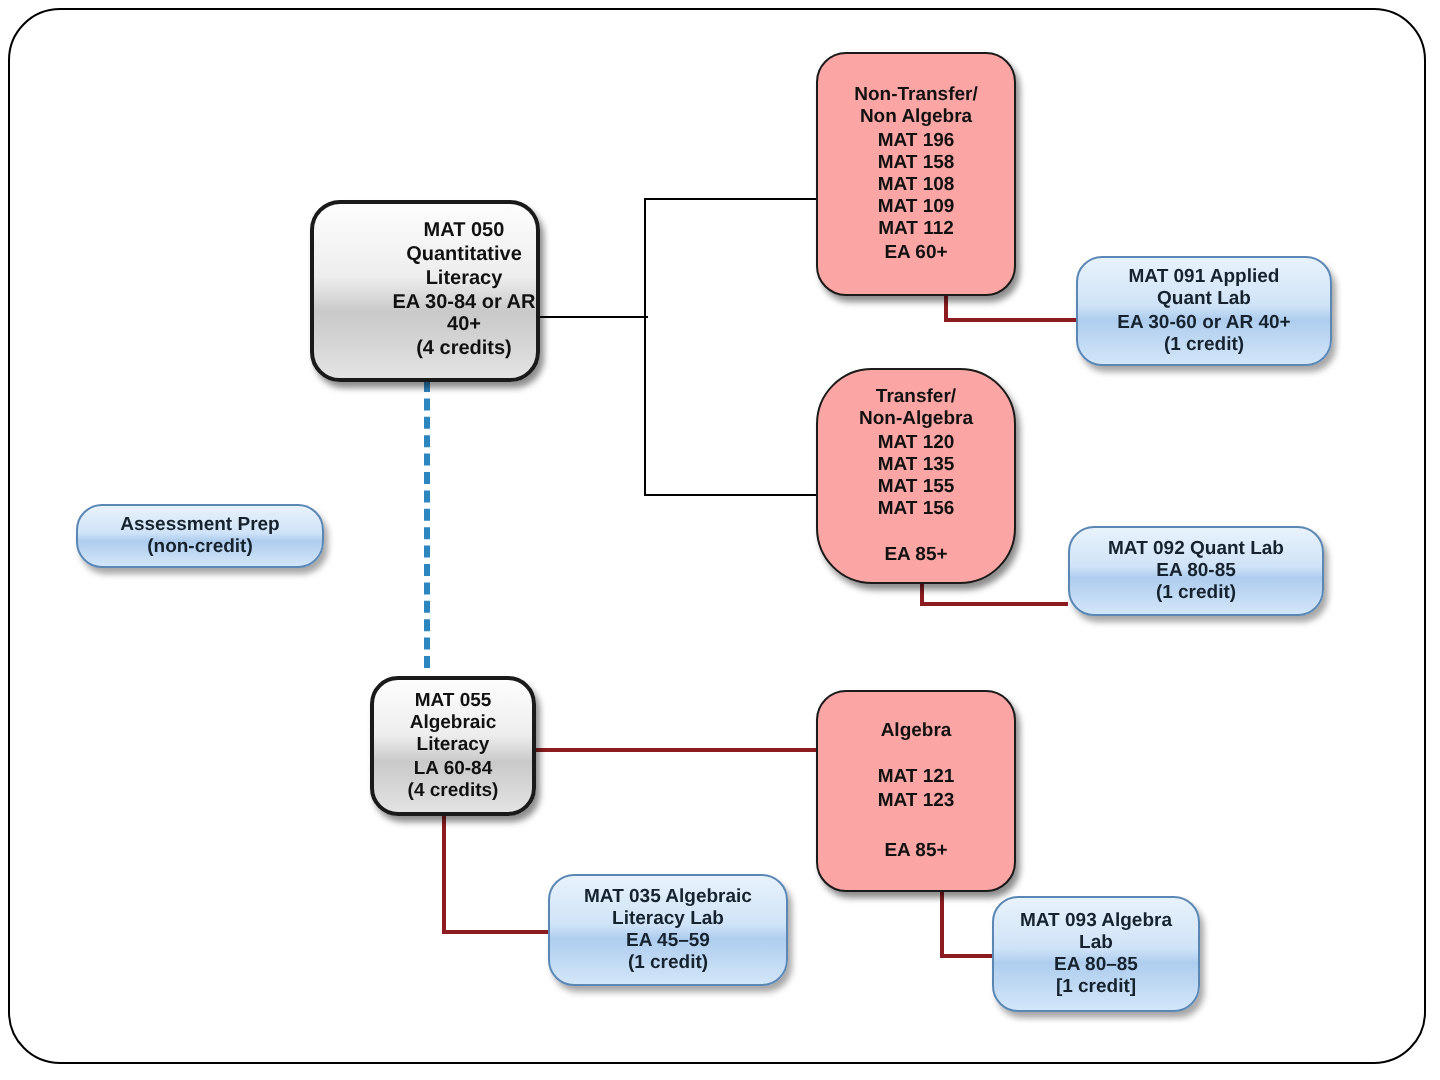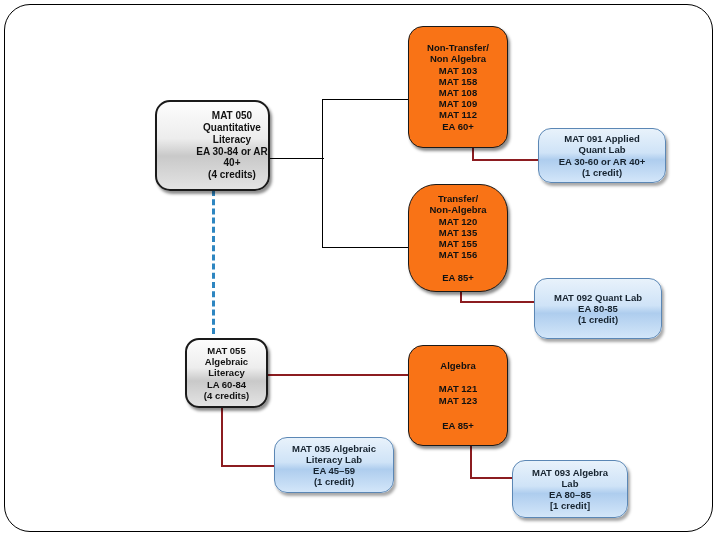--- a/index.html
+++ b/index.html
@@ -37,21 +37,21 @@
 
   
   .grey{
     background:linear-gradient(to bottom,#fdfdfd 0%,#ededed 42%,#c9c9c9 62%,#e3e3e3 100%);
     border:2.2px solid #1a1a1a;
     box-shadow:2px 3px 3px rgba(0,0,0,.45);
     font-weight:bold;
   }
   
   .pink{
-    background:#f97316;
+    background:#fca5a5;
     border:1.5px solid #1a1a1a;
     box-shadow:2px 3px 3px rgba(0,0,0,.45);
   }
   
   .blue{
     background:linear-gradient(to bottom,#e8f2fb 0%,#cfe3f7 45%,#aecdee 58%,#d3e6f9 100%);
     border:1.4px solid #5b87b5;
     box-shadow:2px 3px 3px rgba(0,0,0,.35);
     color:#16232f;font-weight:bold;
   }
@@ -92,21 +92,21 @@
     <span>Quantitative</span>
     <span>Literacy</span>
     <span>EA 30-84 or AR</span>
     <span>40+</span>
     <span>(4 credits)</span>
   </div>
 
   <div class="node pink" style="left:408px;top:26px;width:100px;height:122px;font-size:9.5px;border-radius:15px;">
     <span class="ttl">Non-Transfer/</span>
     <span class="ttl">Non Algebra</span>
-    <span class="ttl">MAT 103</span>
+    <span class="ttl">MAT 196</span>
     <span class="ttl">MAT 158</span>
     <span class="ttl">MAT 108</span>
     <span class="ttl">MAT 109</span>
     <span class="ttl">MAT 112</span>
     <span class="ttl">EA 60+</span>
   </div>
 
   <div class="node blue" style="left:538px;top:128px;width:128px;height:55px;font-size:9.5px;">
     <span>MAT 091 Applied</span>
     <span>Quant Lab</span>
@@ -118,26 +118,30 @@
     <span class="ttl">Transfer/</span>
     <span class="ttl">Non-Algebra</span>
     <span class="ttl">MAT 120</span>
     <span class="ttl">MAT 135</span>
     <span class="ttl">MAT 155</span>
     <span class="ttl">MAT 156</span>
     <span class="ttl" style="height:11px;"></span>
     <span class="ttl">EA 85+</span>
   </div>
 
-  <div class="node blue" style="left:534px;top:278px;width:128px;height:61px;font-size:9.5px;">
+  <div class="node blue" style="left:534px;top:263px;width:128px;height:45px;font-size:9.5px;">
     <span>MAT 092 Quant Lab</span>
     <span>EA 80-85</span>
     <span>(1 credit)</span>
   </div>
 
+  <div class="node blue" style="left:38px;top:252px;width:124px;height:32px;font-size:9.5px;">
+    <span>Assessment Prep</span>
+    <span>(non-credit)</span>
+  </div>
 
   <div class="node grey" style="left:185px;top:338px;width:83px;height:70px;font-size:9.5px;border-radius:14px;">
     <span>MAT 055</span>
     <span>Algebraic</span>
     <span>Literacy</span>
     <span>LA 60-84</span>
     <span>(4 credits)</span>
   </div>
 
   <div class="node pink" style="left:408px;top:345px;width:100px;height:101px;font-size:9.5px;border-radius:15px;">
@@ -149,20 +153,20 @@
     <span class="ttl">EA 85+</span>
   </div>
 
   <div class="node blue" style="left:274px;top:437px;width:120px;height:56px;font-size:9.5px;">
     <span>MAT 035 Algebraic</span>
     <span>Literacy Lab</span>
     <span>EA 45–59</span>
     <span>(1 credit)</span>
   </div>
 
-  <div class="node blue" style="left:512px;top:448px;width:116px;height:58px;font-size:9.5px;margin-top:12px;">
+  <div class="node blue" style="left:496px;top:448px;width:104px;height:58px;font-size:9.5px;">
     <span>MAT 093 Algebra</span>
     <span>Lab</span>
     <span>EA 80–85</span>
     <span>[1 credit]</span>
   </div>
 
 </div>
 
 </body></html>

